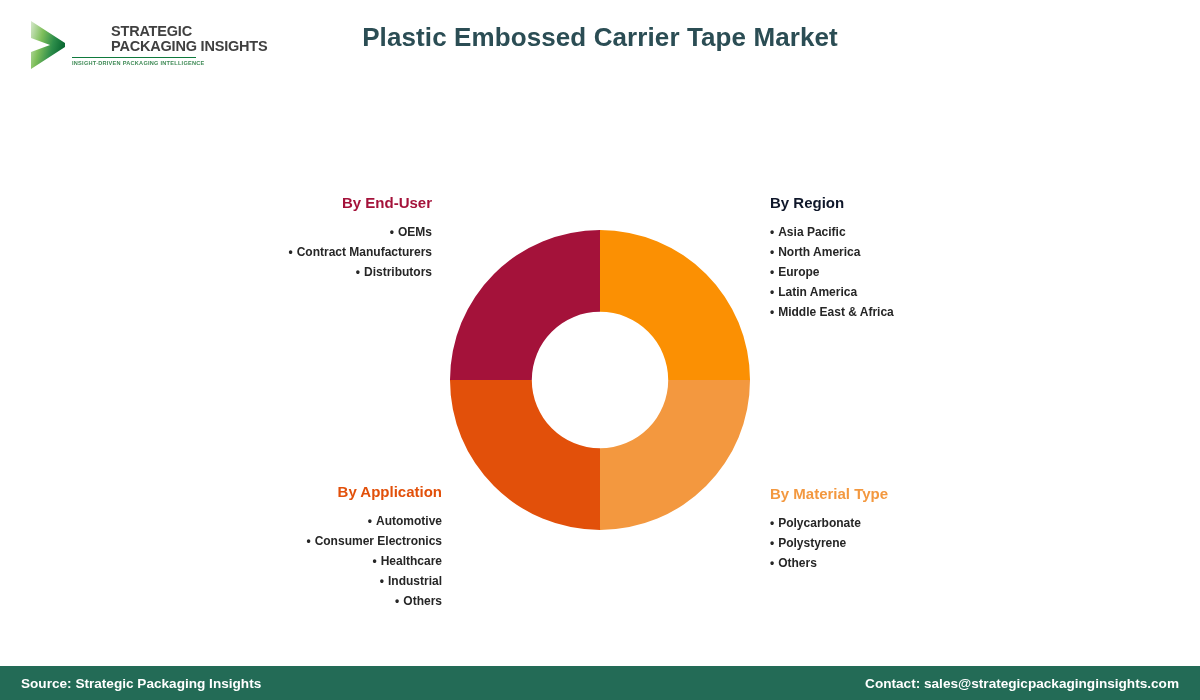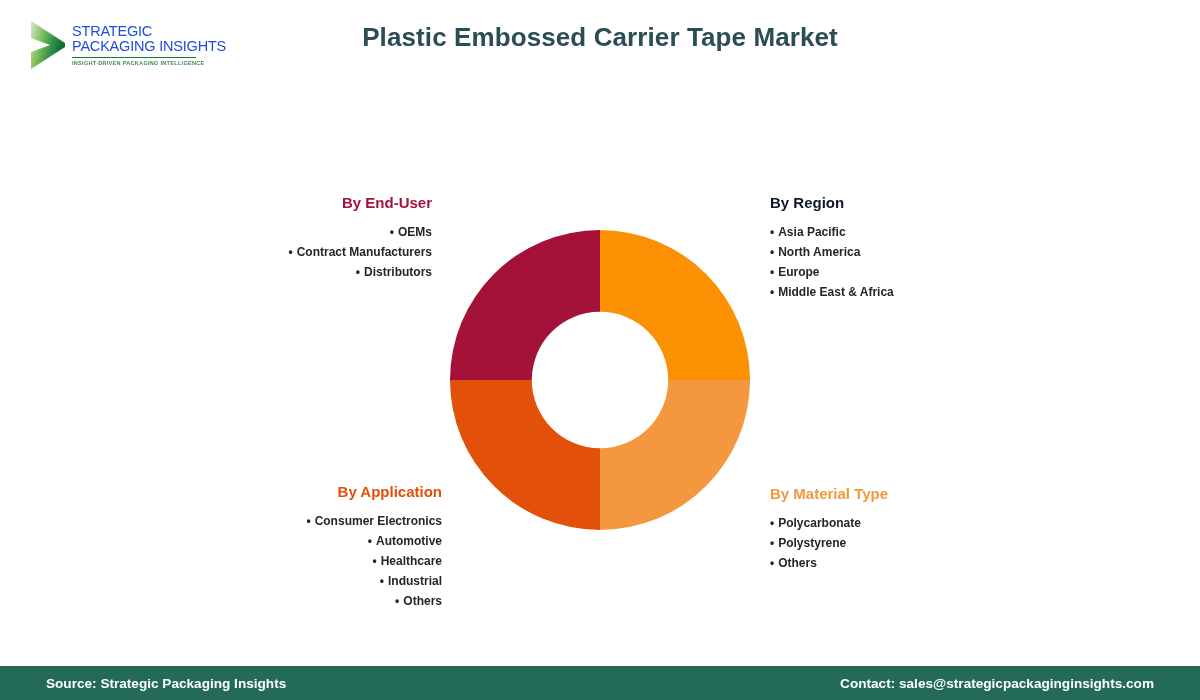--- a/index.html
+++ b/index.html
@@ -40,26 +40,27 @@
     display: block;
   }
   .logo-text {
     margin-left: 4px;
     display: flex;
     flex-direction: column;
     justify-content: center;
   }
   .logo-line1, .logo-line2 {
     font-family: "Liberation Sans", sans-serif;
-    font-weight: normal;
+    font-weight: bold;
     font-size: 14.5px;
     letter-spacing: -0.2px;
-    color: #1d4ed8;
+    color: #404040;
     line-height: 15px;
     white-space: nowrap;
+    margin-left: 39px;
   }
   .logo-rule {
     width: 124px;
     height: 1px;
     background: #0F7A3D;
     margin: 3px 0 2px 0;
   }
   .logo-tagline {
     font-family: "Liberation Sans", sans-serif;
     font-size: 5.6px;
@@ -139,21 +140,21 @@
   .footer {
     position: absolute;
     left: 0;
     bottom: 0;
     width: 1200px;
     height: 34px;
     background: #236B56;
     display: flex;
     align-items: center;
     justify-content: space-between;
-    padding: 0 46px;
+    padding: 0 21px;
   }
   .footer span {
     font-family: "Liberation Sans", sans-serif;
     font-size: 13.6px;
     font-weight: bold;
     color: #ffffff;
     white-space: nowrap;
   }
 </style>
 </head>
@@ -204,29 +205,30 @@
       <li><span class="bullet">•</span><span>Distributors</span></li>
     </ul>
   </div>
 
   <div class="seg seg-region align-left">
     <h3 class="title-region">By Region</h3>
     <ul>
       <li><span class="bullet">•</span><span>Asia Pacific</span></li>
       <li><span class="bullet">•</span><span>North America</span></li>
       <li><span class="bullet">•</span><span>Europe</span></li>
+      <li><span class="bullet">•</span><span>Latin America</span></li>
       <li><span class="bullet">•</span><span>Middle East &amp; Africa</span></li>
     </ul>
   </div>
 
   <div class="seg seg-application align-right">
     <h3 class="title-application">By Application</h3>
     <ul>
+      <li><span class="bullet">•</span><span>Automotive</span></li>
       <li><span class="bullet">•</span><span>Consumer Electronics</span></li>
-      <li><span class="bullet">•</span><span>Automotive</span></li>
       <li><span class="bullet">•</span><span>Healthcare</span></li>
       <li><span class="bullet">•</span><span>Industrial</span></li>
       <li><span class="bullet">•</span><span>Others</span></li>
     </ul>
   </div>
 
   <div class="seg seg-material align-left">
     <h3 class="title-material">By Material Type</h3>
     <ul>
       <li><span class="bullet">•</span><span>Polycarbonate</span></li>

